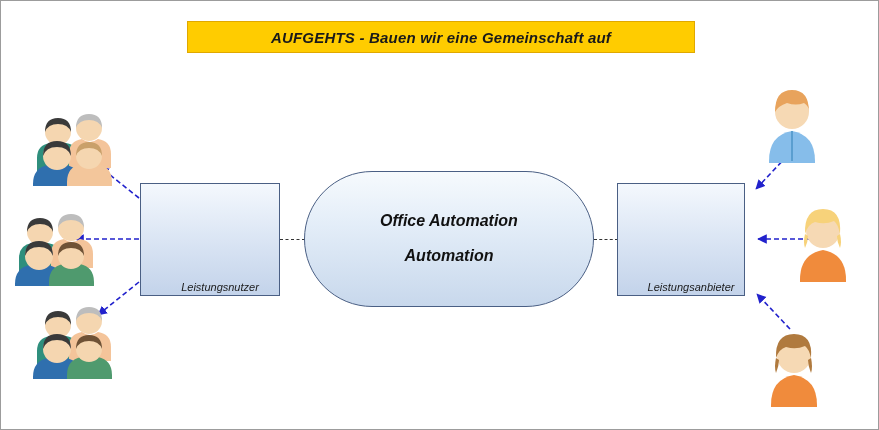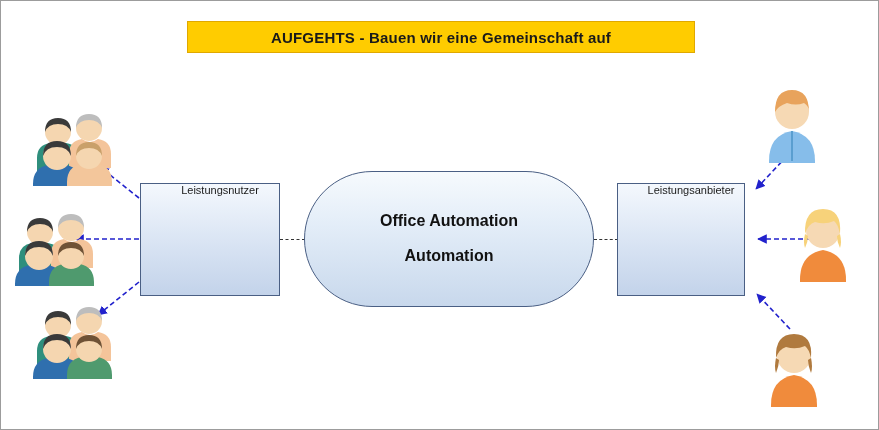--- a/index.html
+++ b/index.html
@@ -11,20 +11,21 @@
     font-family: "Liberation Sans", sans-serif;
   }
   #canvas {
     position: relative;
     width: 879px;
     height: 430px;
     background: #ffffff;
     border: 1px solid #9c9c9c;
     box-sizing: border-box;
     overflow: hidden;
+    font-style: italic;
   }
 
   
   #title-banner {
     position: absolute;
     left: 186px;
     top: 20px;
     width: 508px;
     height: 32px;
     background: #ffcc00;
@@ -42,21 +43,21 @@
     white-space: nowrap;
   }
 
   
   .node-box {
     position: absolute;
     box-sizing: border-box;
     border: 1px solid #4a5f84;
     background: linear-gradient(180deg, #f4f8fd 0%, #dde7f5 45%, #c3d3ea 100%);
     display: flex;
-    align-items: flex-start;
+    align-items: flex-end;
     justify-content: center;
     padding-left: 20px;
   }
   .node-box .box-label {
     font-size: 11px;
     color: #1a1a1a;
     text-align: center;
     line-height: 1.25;
   }
   #box-consumer {

